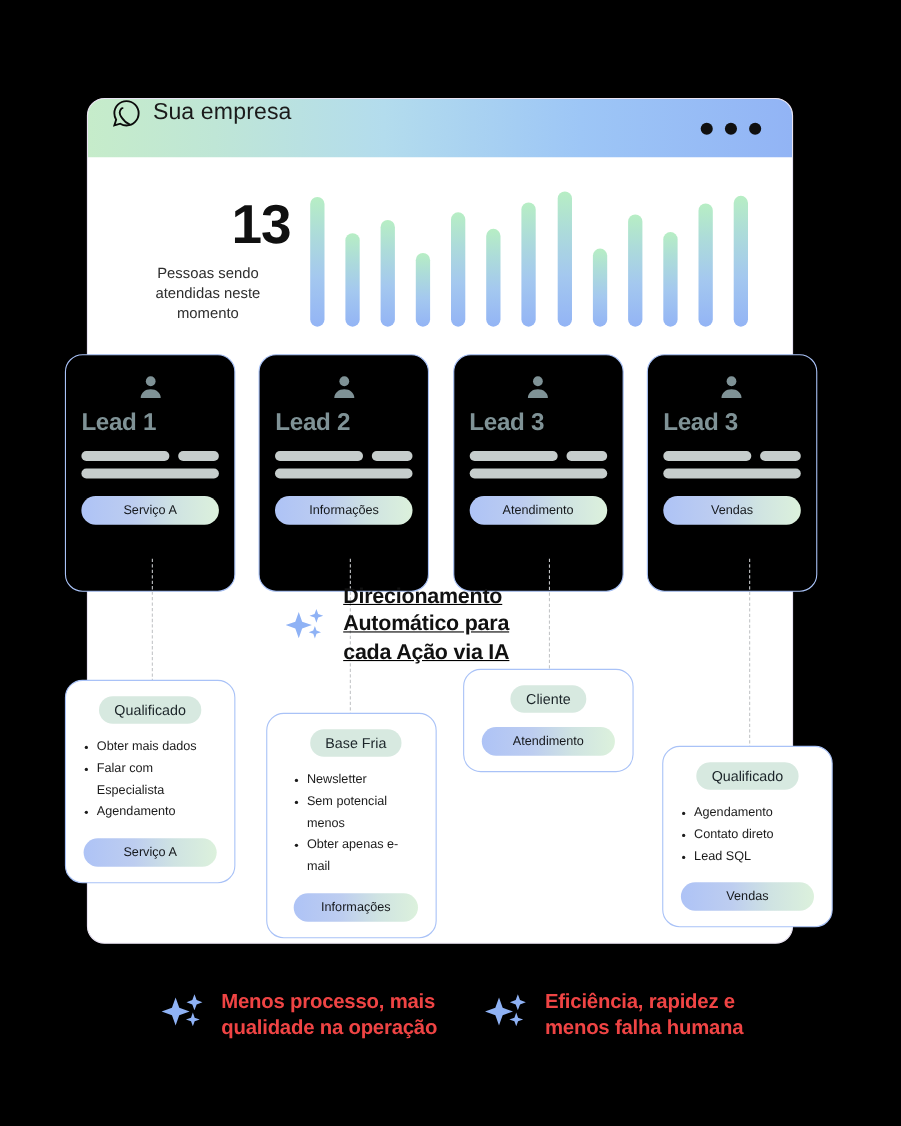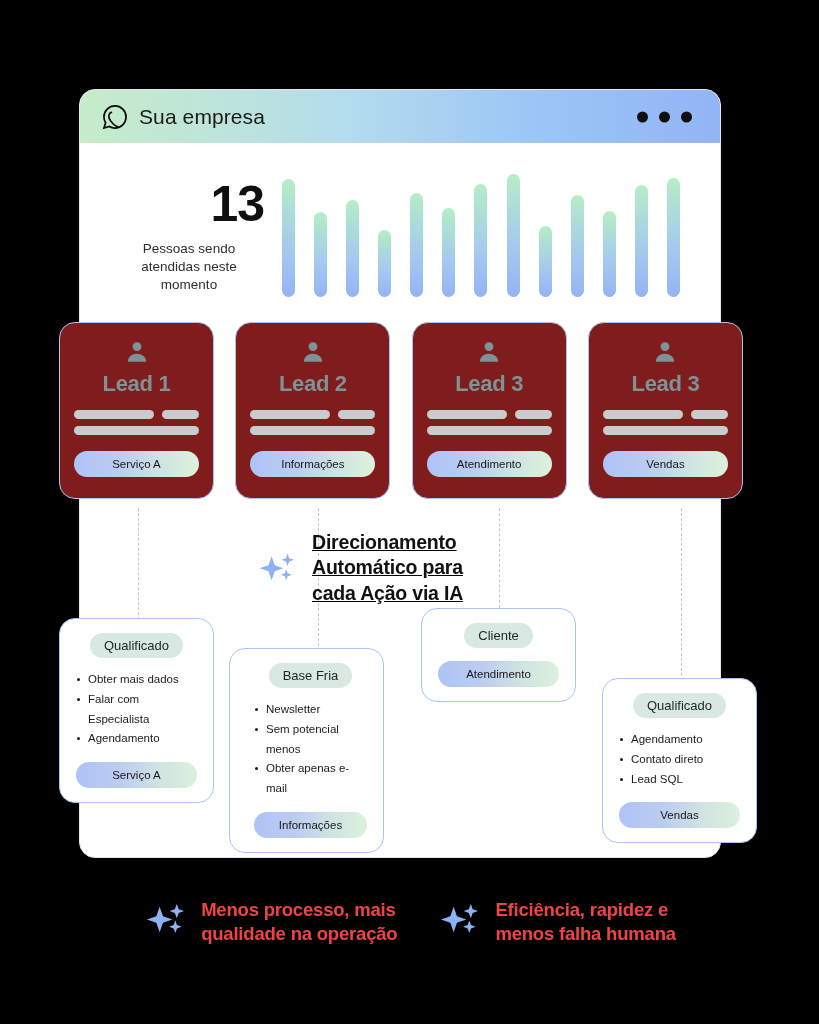--- a/index.html
+++ b/index.html
@@ -36,21 +36,20 @@
     position: relative;
     height: 53px;
     border-radius: 15px 15px 0 0;
     background: linear-gradient(90deg,
         #c6ecca 0%,
         #bfe6d6 18%,
         #b3dced 42%,
         #9dc6f6 70%,
         #92b4f5 100%);
     display: flex;
-    align-items: center;
     padding: 0 22px;
   }
 
   .wa-icon { width: 26px; height: 26px; flex: none; }
 
   .wa-title {
     margin-left: 11px;
     font-size: 21px;
     color: #1b1b1b;
     letter-spacing: 0.1px;
@@ -116,26 +115,25 @@
     left: -21px;
     top: 232px;
     width: 684px;
     display: flex;
     justify-content: space-between;
   }
 
   .lead-card {
     position: relative;
     width: 155px;
-    height: 177px;
-    background: #7f1d1d;
+    height: 216px;
+    background: #000000;
     border: 1.3px solid #a9c2f7;
     border-radius: 16px;
     padding: 16px 14px 0;
-    text-align: center;
   }
   .lead-card::before {
     content: "";
     position: absolute;
     left: -5px; top: -5px;
     width: 100%; height: 100%;
     border: 1.3px solid #bfeecb;
     border-radius: 16px;
     z-index: -1;
   }
@@ -382,21 +380,21 @@
     <div id="results">
         <div class="result-card" style="left: -21px; top: 528px;">
           <div class="status-pill">Qualificado</div>
           <ul class="bullets">
             <li>Obter mais dados</li>
             <li>Falar com Especialista</li>
             <li>Agendamento</li>
           </ul>
           <div class="pill-grad">Serviço A</div>
         </div>
-        <div class="result-card" style="left: 149px; top: 558px; padding-left: 24px;">
+        <div class="result-card" style="left: 162px; top: 558px; padding-left: 24px;">
           <div class="status-pill">Base Fria</div>
           <ul class="bullets">
             <li>Newsletter</li>
             <li>Sem potencial menos</li>
             <li>Obter apenas e-mail</li>
           </ul>
           <div class="pill-grad">Informações</div>
         </div>
         <div class="result-card" style="left: 341px; top: 518px;">
           <div class="status-pill">Cliente</div>

